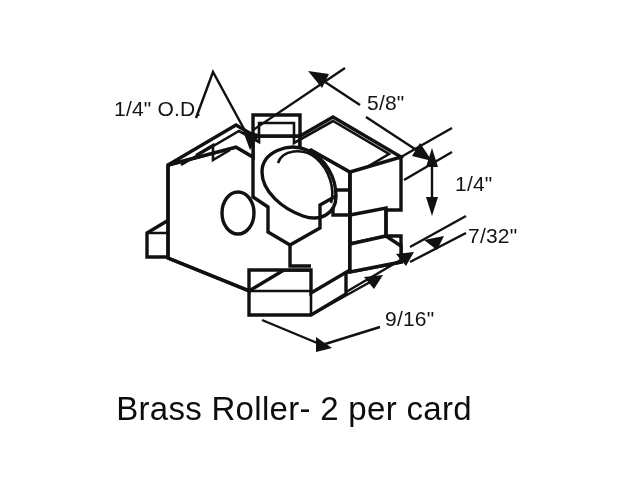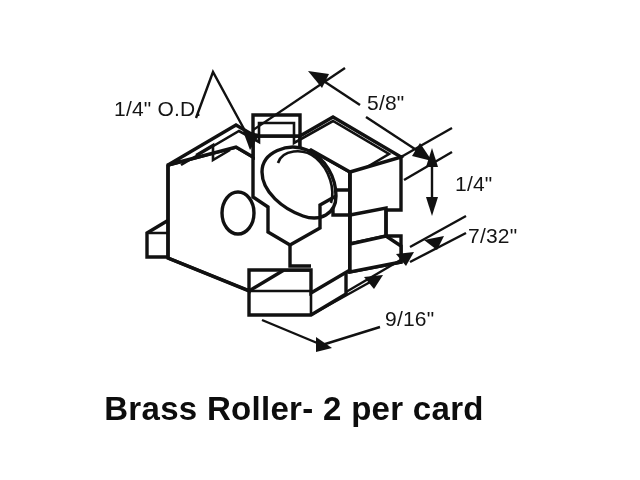--- a/index.html
+++ b/index.html
@@ -41,21 +41,21 @@
   #label-nine-sixteenths { left: 385px; top: 307px; }
 
   #caption {
     position: absolute;
     left: 0;
     top: 390px;
     width: 588px;
     text-align: center;
     font-family: "Liberation Sans", sans-serif;
     font-size: 33px;
-    font-weight: bold;
+    font-weight: normal;
     color: #0d0d0d;
     letter-spacing: 0.3px;
   }
 </style>
 </head>
 <body>
 
 <svg id="drawing-canvas" viewBox="0 0 640 480" xmlns="http://www.w3.org/2000/svg">
 
   <defs>

